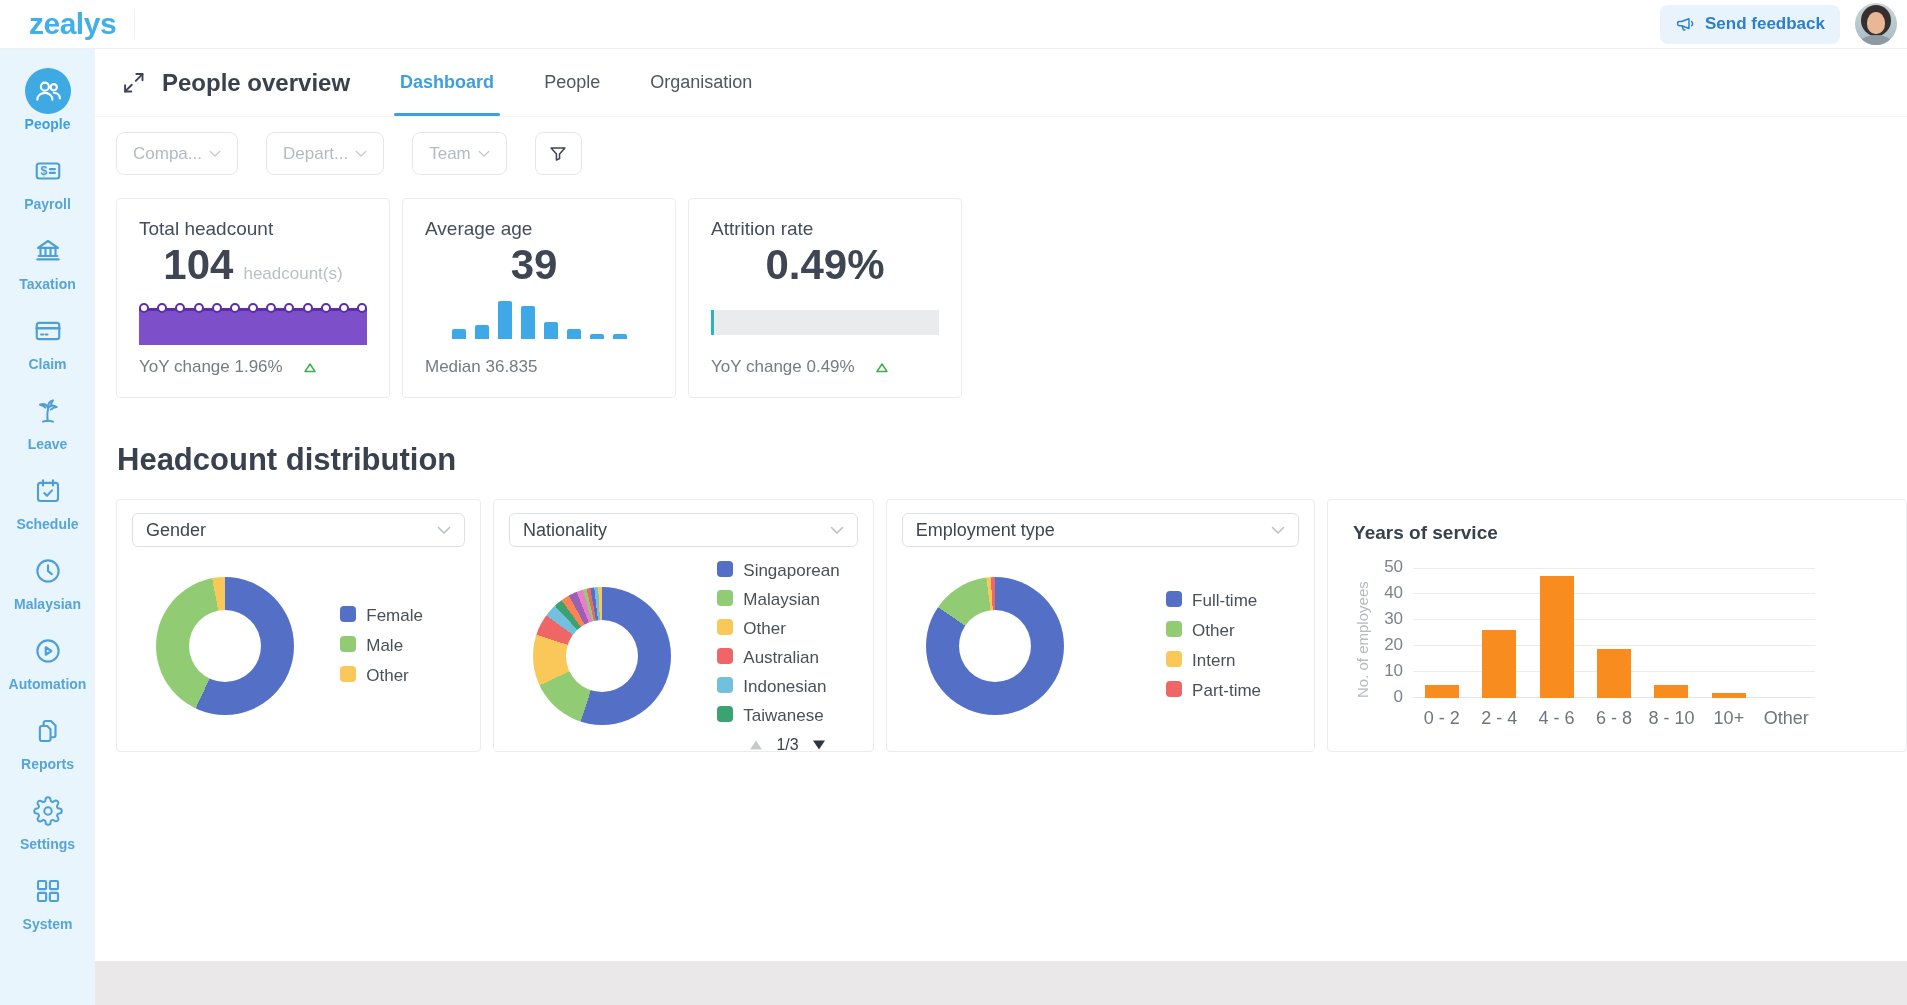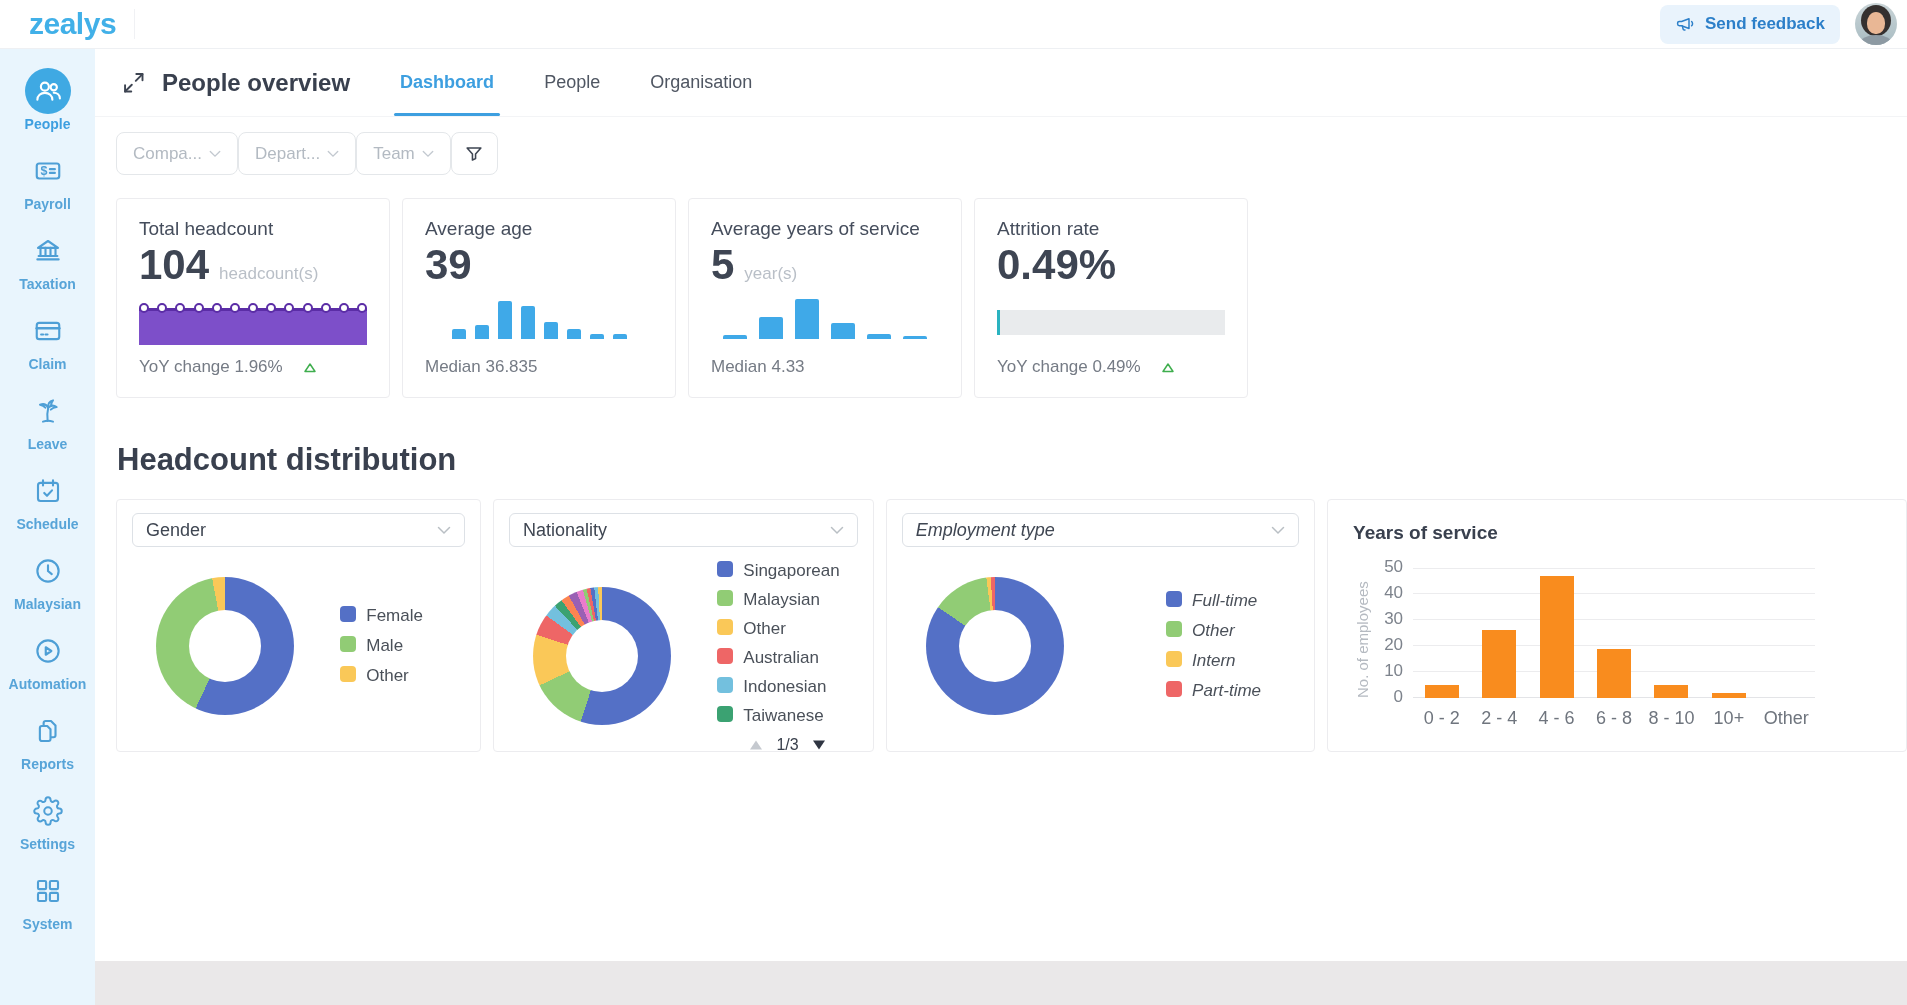--- a/index.html
+++ b/index.html
@@ -48,54 +48,54 @@
   .main { position:absolute; left:95px; top:49px; right:0; bottom:0; background:#fff; overflow:hidden; }
   .title-row { display:flex; align-items:stretch; height:68px; border-bottom:1px solid #f3f4f6; padding-left:25px; }
   .expand-btn { align-self:center; width:27px; height:27px; color:#3e4552; margin-right:15px;
                 background:none; border:none; padding:0; cursor:pointer; display:flex; align-items:center; }
   .page-title { align-self:center; font-size:24px; font-weight:700; color:#39404e; margin:0 46px 0 0;text-align:right; }
   .tabs { display:flex; gap:42px; }
   .tab { position:relative; display:flex; align-items:center; font-size:18px; color:#4f5662; cursor:pointer; padding:0 4px; }
   .tab.active { color:#3d9fe0; font-weight:600; }
   .tab.active::after { content:''; position:absolute; left:-2px; right:-2px; bottom:0; height:3px; border-radius:2px; background:#3d9fe0; }
 
-  .filter-row { display:flex; gap:0; margin:15px 0 0 21px; }
+  .filter-row { display:flex; gap:28px; margin:15px 0 0 21px; }
   .chip { height:43px; display:flex; align-items:center; gap:7px; border:1px solid #e4e7ea; border-radius:8px;
           padding:0 16px; color:#b3bac2; font-size:17px; background:#fff; cursor:pointer; }
   .chip .chev { color:#c3c9d0; display:flex; }
   .funnel-btn { width:47px; height:43px; border:1px solid #e4e7ea; border-radius:8px; background:#fff;
                 display:flex; align-items:center; justify-content:center; color:#3e4552; cursor:pointer; }
 
   
   .kpi-row { display:flex; gap:12px; margin:23px 0 0 21px; }
   .kpi-card { width:274px; height:200px; border:1px solid #ececef; border-radius:4px; background:#fff;
               padding:19px 22px 20px; display:flex; flex-direction:column; }
   .kpi-title { font-size:19px; color:#454d5c; }
-  .kpi-value-row { display:flex; align-items:baseline; gap:10px; margin-top:3px; }
+  .kpi-value-row { display:flex; align-items:baseline; gap:10px; margin-top:3px;justify-content:center; }
   .kpi-value { font-size:42px; font-weight:700; color:#3e4553; line-height:1.05; }
   .kpi-unit { font-size:17px; color:#b9bfc7; }
   .kpi-chart { margin-top:12px; }
   .kpi-footer { margin-top:auto; display:flex; align-items:center; gap:20px; font-size:17px; color:#757b85; }
   .trend-icon { display:flex; }
 
   .area-chart { position:relative; height:46px; }
   .area-fill { position:absolute; left:0; right:0; bottom:0; top:9px; background:#7d4fc9; border-top:3px solid #5b2da6; }
   .area-marker { position:absolute; top:4px; width:10px; height:10px; border-radius:50%;
                  background:#fff; border:2.5px solid #5b2da6; }
   .mini-bars { display:flex; align-items:flex-end; justify-content:center; height:40px; }
   .mini-bar { background:#3fa9e8; border-radius:2px 2px 0 0; }
   .progress-track { position:relative; height:25px; background:#e9ebed; margin-top:11px; }
   .progress-accent { position:absolute; left:0; top:0; bottom:0; width:3px; background:#2ab3c0; }
 
   
   .section-title { margin:44px 16px 0 22px; font-size:31px; font-weight:700; color:#39404e; }
   .dist-row { display:flex; gap:12px; margin:21px 0 0 21px; }
   .dist-card { height:253px; border:1px solid #ececef; border-radius:4px; background:#fff; padding:13px 15px; }
   .dist-card.gender { width:368px; } .dist-card.nationality { width:384px; }
-  .dist-card.employment { width:433px;font-style:italic; } .dist-card.chart-card { width:585px; }
+  .dist-card.employment { width:433px; } .dist-card.chart-card { width:585px; }
   .select { height:34px; border:1px solid #dde1e6; border-radius:6px; display:flex; align-items:center;
             padding:0 13px; font-size:18px; color:#3f4652; cursor:pointer; background:#fff; }
   .select .chev { margin-left:auto; color:#b9bfc4; display:flex; }
   .donut-row { display:flex; align-items:center; margin-top:30px; }
   .donut { position:relative; width:138px; height:138px; border-radius:50%; margin-left:24px; flex:0 0 auto; }
   .donut-hole { position:absolute; left:50%; top:50%; width:72px; height:72px; margin:-36px 0 0 -36px;
                 border-radius:50%; background:#fff; }
   .legend { display:flex; flex-direction:column; gap:10px; margin-left:auto; margin-right:42px; }
   .legend-item { display:flex; align-items:flex-start; gap:10px; font-size:17px; color:#4a5059; cursor:pointer; }
   .legend-swatch { width:16px; height:16px; border-radius:4px; flex:0 0 auto; }
@@ -367,40 +367,20 @@
               <div class="mini-bar" style="background: rgb(63, 169, 232); width: 14px; height: 10px;"></div>
               <div class="mini-bar" style="background: rgb(63, 169, 232); width: 14px; height: 5px;"></div>
               <div class="mini-bar" style="background: rgb(63, 169, 232); width: 14px; height: 5px;"></div>
             </div>
           </div>
         <div class="kpi-footer">
           <span>Median 36.835</span>
         </div>
       </div>
 
-      <div class="kpi-card">
-        <div class="kpi-title">Average years of service</div>
-        <div class="kpi-value-row">
-          <span class="kpi-value">5</span>
-          <span class="kpi-unit">year(s)</span>
-        </div>
-        <div class="kpi-chart">
-            <div class="mini-bars" style="gap: 12px;">
-              <div class="mini-bar" style="background: rgb(63, 169, 232); width: 24px; height: 4px;"></div>
-              <div class="mini-bar" style="background: rgb(63, 169, 232); width: 24px; height: 22px;"></div>
-              <div class="mini-bar" style="background: rgb(63, 169, 232); width: 24px; height: 40px;"></div>
-              <div class="mini-bar" style="background: rgb(63, 169, 232); width: 24px; height: 16px;"></div>
-              <div class="mini-bar" style="background: rgb(63, 169, 232); width: 24px; height: 5px;"></div>
-              <div class="mini-bar" style="background: rgb(63, 169, 232); width: 24px; height: 3px;"></div>
-            </div>
-          </div>
-        <div class="kpi-footer">
-          <span>Median 4.33</span>
-        </div>
-      </div>
 
       <div class="kpi-card">
         <div class="kpi-title">Attrition rate</div>
         <div class="kpi-value-row">
           <span class="kpi-value">0.49%</span>
         </div>
         <div class="kpi-chart">
             <div class="progress-track" style="background: rgb(233, 235, 237);">
               <div class="progress-accent" style="background: rgb(42, 179, 192);"></div>
             </div>

